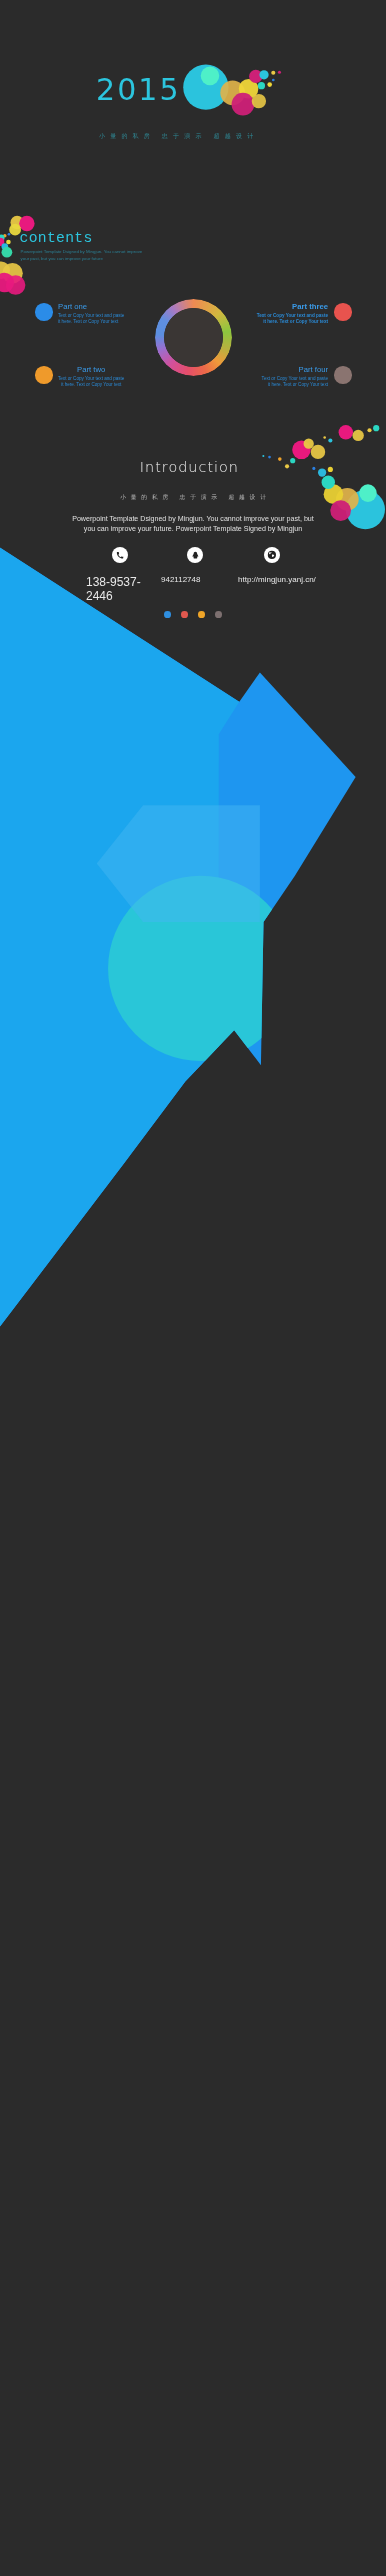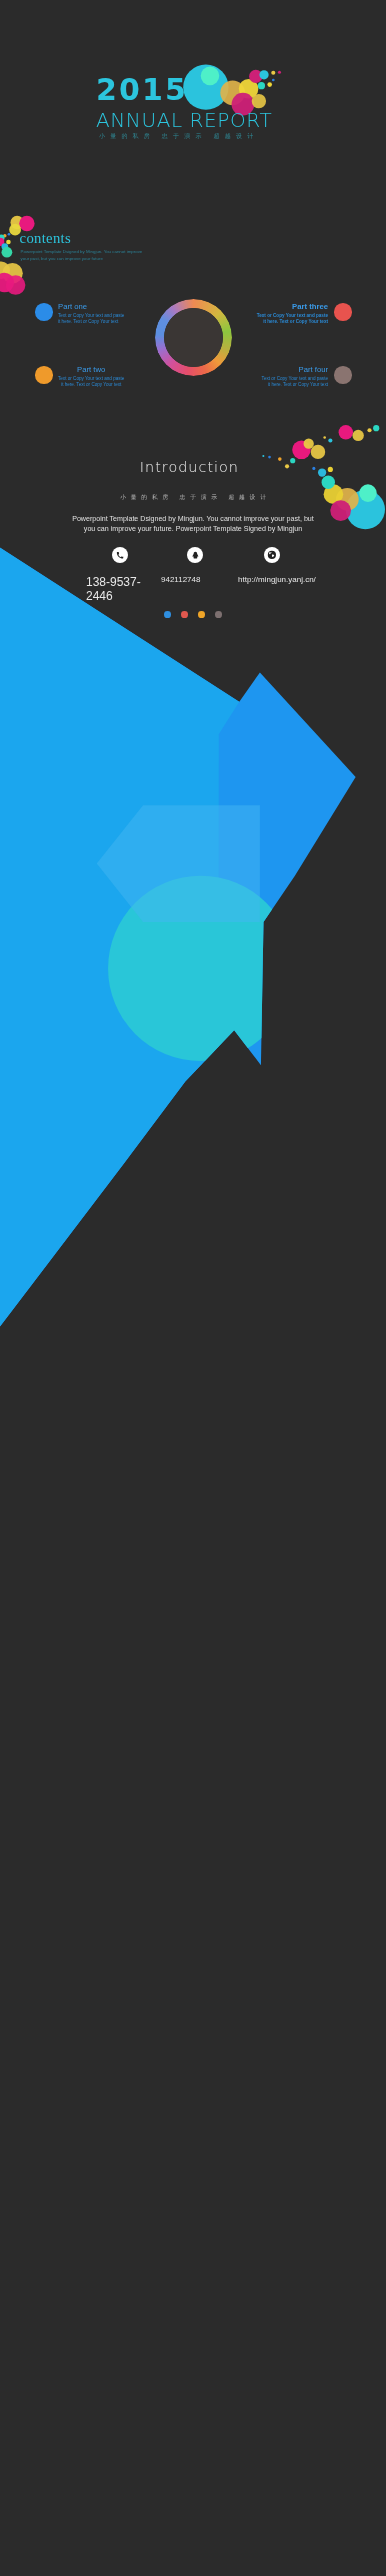--- a/index.html
+++ b/index.html
@@ -3,21 +3,21 @@
 <meta charset="utf-8">
 <style>
   * { box-sizing: border-box; margin:0; padding:0; }
   html,body { width:386px; }
   body { background:#2b2b2b; font-family:"Liberation Sans", sans-serif; color:#fff;
          -webkit-font-smoothing:antialiased; overflow-x:hidden; }
   .page { position:relative; width:386px; height:3478px; overflow:hidden; background:#2b2b2b; }
   .sec { position:absolute; left:0; width:386px; }
   
   .cover-year { position:absolute; color:#2cc5de; font-size:30px; letter-spacing:2.1px;
-      font-weight:700; font-family:"DejaVu Sans", sans-serif; }
+      font-weight:400; font-family:"DejaVu Sans", sans-serif; }
   .cover-title { position:absolute; color:#2cc5de; font-size:20px; letter-spacing:0.6px;
       font-weight:200; font-family:"DejaVu Sans", sans-serif; }
   .cover-sub { position:absolute; color:#2f8b98; font-size:6px; letter-spacing:5.2px; }
 </style>
 </head>
 <body>
 
 <div class="page">
 
 <div class="sec" style="top:0;height:196px;">
@@ -30,42 +30,41 @@
     <circle cx="503" cy="196" r="14" fill="#e9c845" opacity="0.9"></circle>
     <circle cx="497" cy="148" r="13" fill="#cd2077"></circle>
     <circle cx="513" cy="145" r="9" fill="#2bc3dd"></circle>
     <circle cx="508" cy="166" r="7" fill="#2bd6c2"></circle>
     <circle cx="524" cy="164" r="4.5" fill="#efd639"></circle>
     <circle cx="531" cy="141" r="4" fill="#e9c845"></circle>
     <circle cx="543" cy="140" r="3" fill="#cd2077"></circle>
     <circle cx="531" cy="155" r="2.6" fill="#2b7fe0"></circle>
   </svg>
   <div class="cover-year" style="left:96px;top:72px;">2015</div>
-  <div class="cover-title" style="left:96px;top:108px;">ANNUAL REPORT</div>
   <div class="cover-sub" style="left:99px;top:132px;">小量的私房    忠于演示    超越设计</div>
 </div>
 
 <div class="sec" style="top:196px;height:227px;--c0:#2b8ce8;--c1:#ef9a2b;--c2:#e8534e;--c3:#8a7470;">
   <svg width="62" height="118" viewBox="0 0 120 230" style="position:absolute;left:0px;top:7.7px">
     <circle cx="33" cy="36" r="13" fill="#e9c845" opacity=".95"></circle>
     <circle cx="52" cy="38" r="15" fill="#e8197e"></circle>
     <circle cx="29" cy="50" r="11.5" fill="#e9d73e" opacity=".95"></circle>
     <circle cx="17" cy="59" r="2.6" fill="#2b7fe0"></circle>
     <circle cx="9" cy="62" r="3.4" fill="#efa22b"></circle>
     <circle cx="2" cy="66" r="6.5" fill="#2bd6c2"></circle>
     <circle cx="0" cy="74" r="8" fill="#e8197e"></circle>
     <circle cx="16" cy="74" r="4.5" fill="#e9d73e"></circle>
     <circle cx="9" cy="83" r="6.5" fill="#2bb7dd"></circle>
     <circle cx="13" cy="94" r="10.5" fill="#35d6a7"></circle>
     <circle cx="2" cy="129" r="17" fill="#e9c845" opacity=".92"></circle>
     <circle cx="24" cy="135" r="20" fill="#e9c845" opacity=".92"></circle>
     <circle cx="8" cy="153" r="19" fill="#e8197e" opacity=".95"></circle>
     <circle cx="30" cy="158" r="19" fill="#e8197e" opacity=".9"></circle>
   </svg>
-  <div style="position:absolute;left:19.6px;top:34px;color:#2cc5de;font-size:14.7px;font-weight:200;font-family:Liberation Serif, serif;letter-spacing:0.3px;text-align:right;">contents</div>
+  <div style="position:absolute;left:19.6px;top:34px;color:#2cc5de;font-size:14.7px;font-weight:200;font-family:Liberation Mono, monospace;letter-spacing:0.3px;text-align:right;">contents</div>
   <div style="position:absolute;left:20.6px;top:53px;color:#2b7f94;font-size:4.4px;line-height:6.7px;white-space:pre-line;">Powerpoint Template Dsigned by Mingjun. You cannot improve
 your past, but you can improve your future</div>
 
   <div style="position:absolute;left:155px;top:103px;width:77px;height:77px;border-radius:50%;
        background:conic-gradient(from 0deg,
          #ef8a53 0deg, #d4b63f 45deg, #8cc63f 80deg, #b9b03f 110deg,
          #ef9a3a 135deg, #ec6a48 160deg, #e54e6b 190deg, #d2509b 220deg,
          #9a6fd0 250deg, #5b8fe0 275deg, #5f8fe0 300deg, #a87ac4 325deg, #ef8a53 360deg);
        -webkit-mask:radial-gradient(circle closest-side, transparent 0 75%, #000 77%, #000 100%);
        mask:radial-gradient(circle closest-side, transparent 0 75%, #000 77%, #000 100%);"></div>

